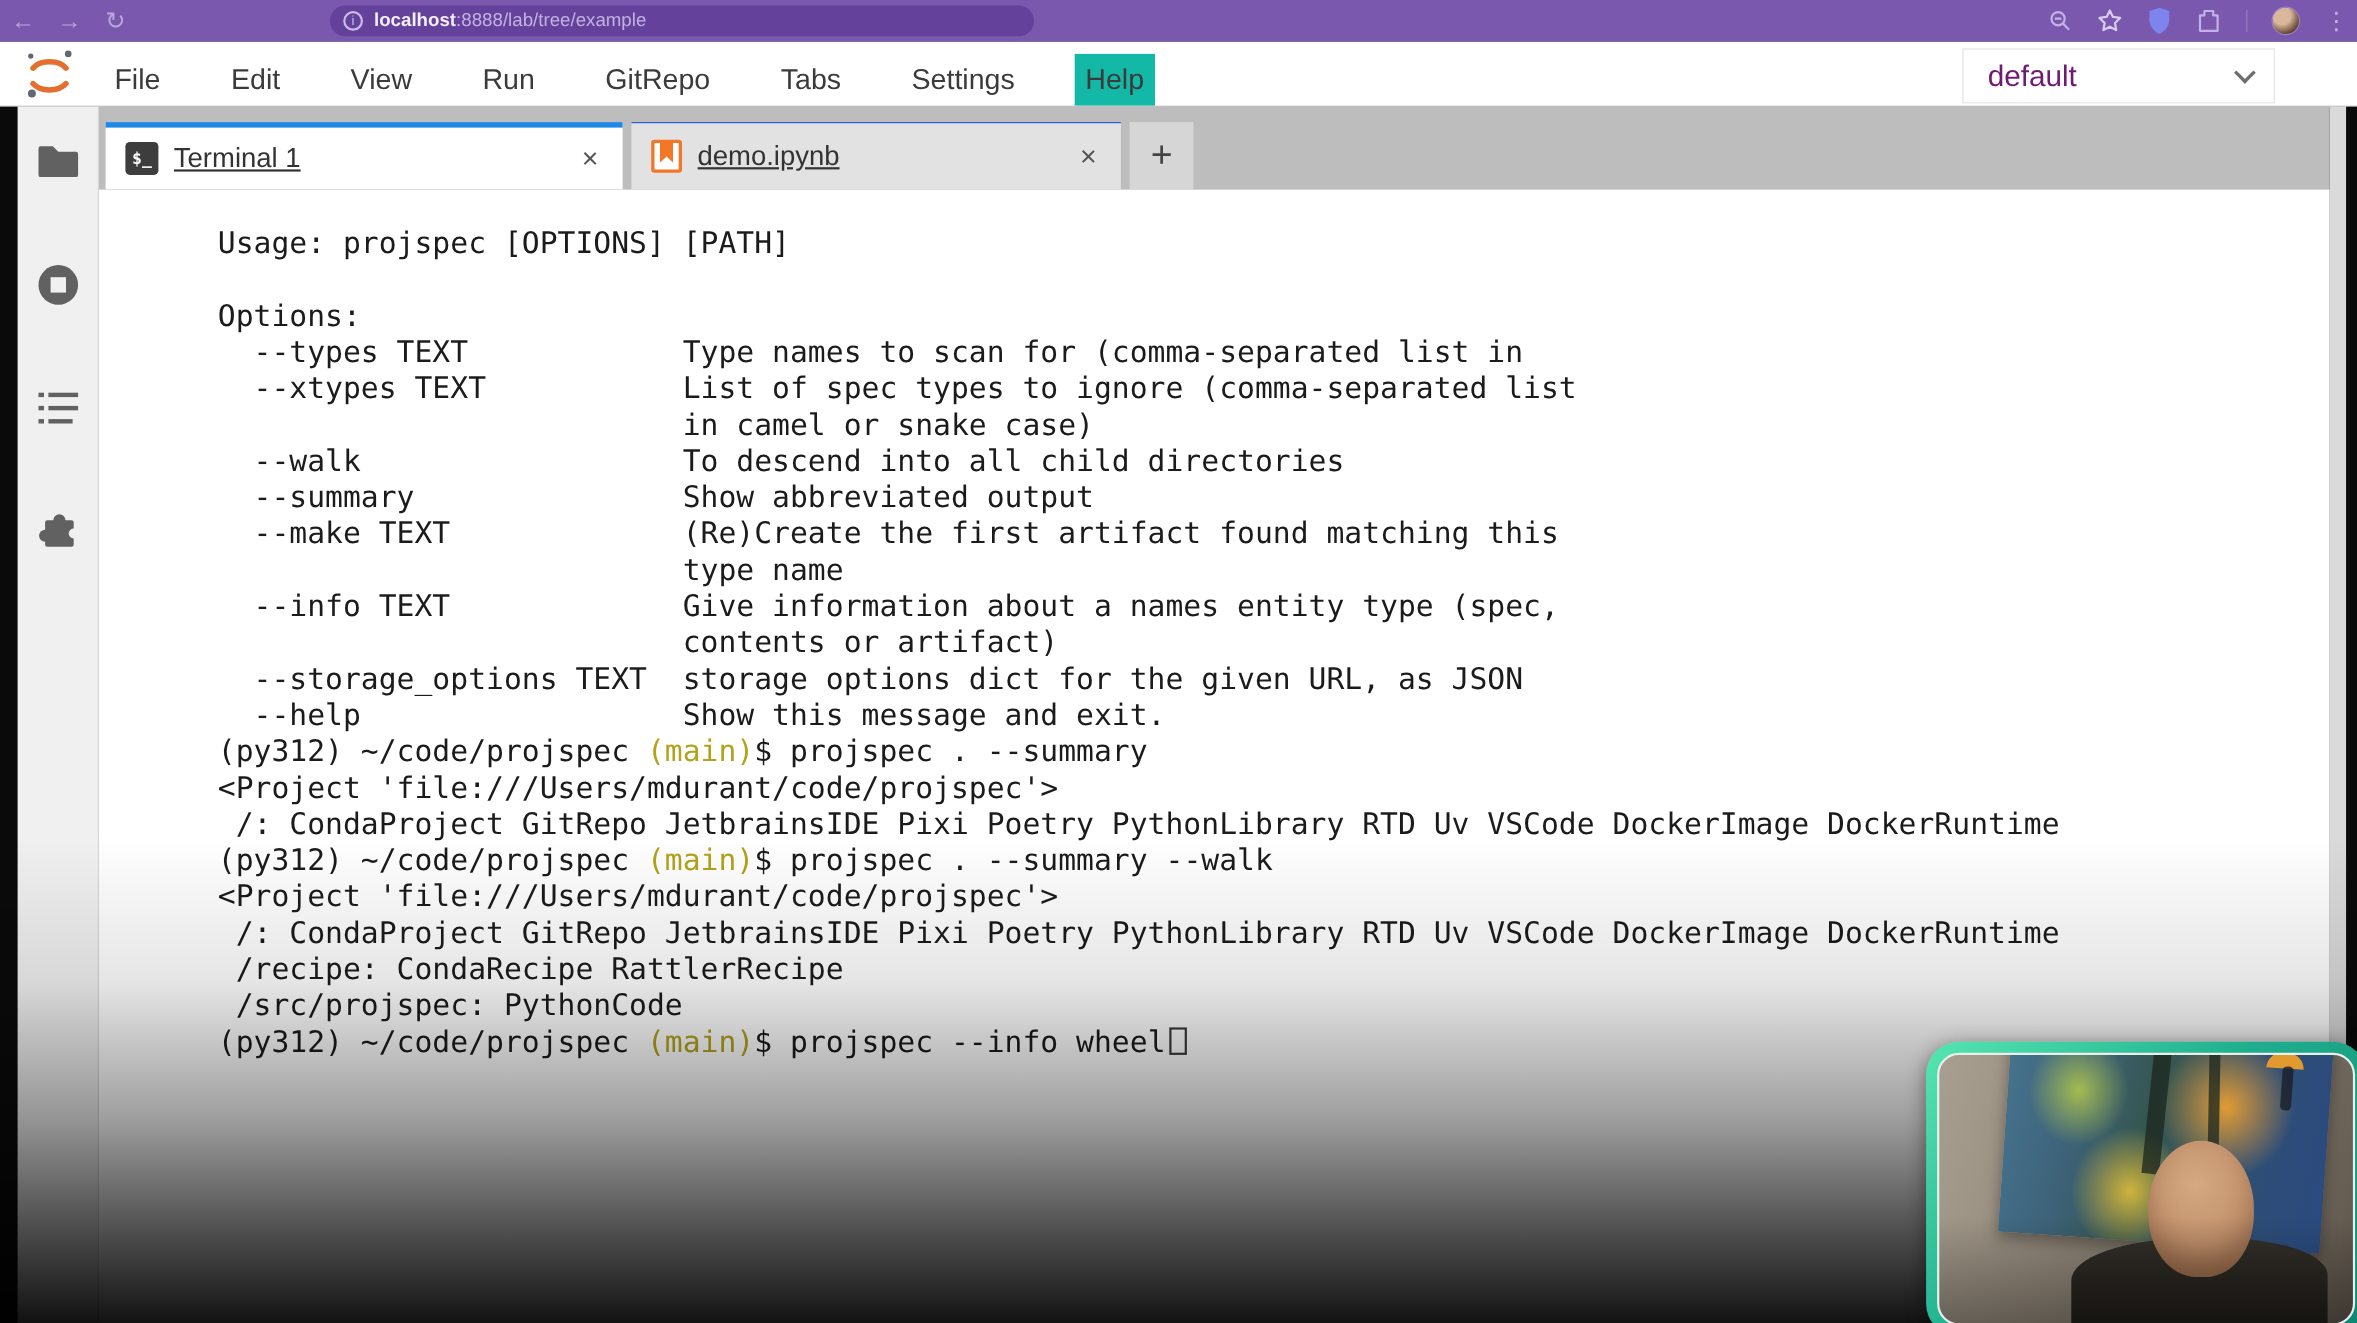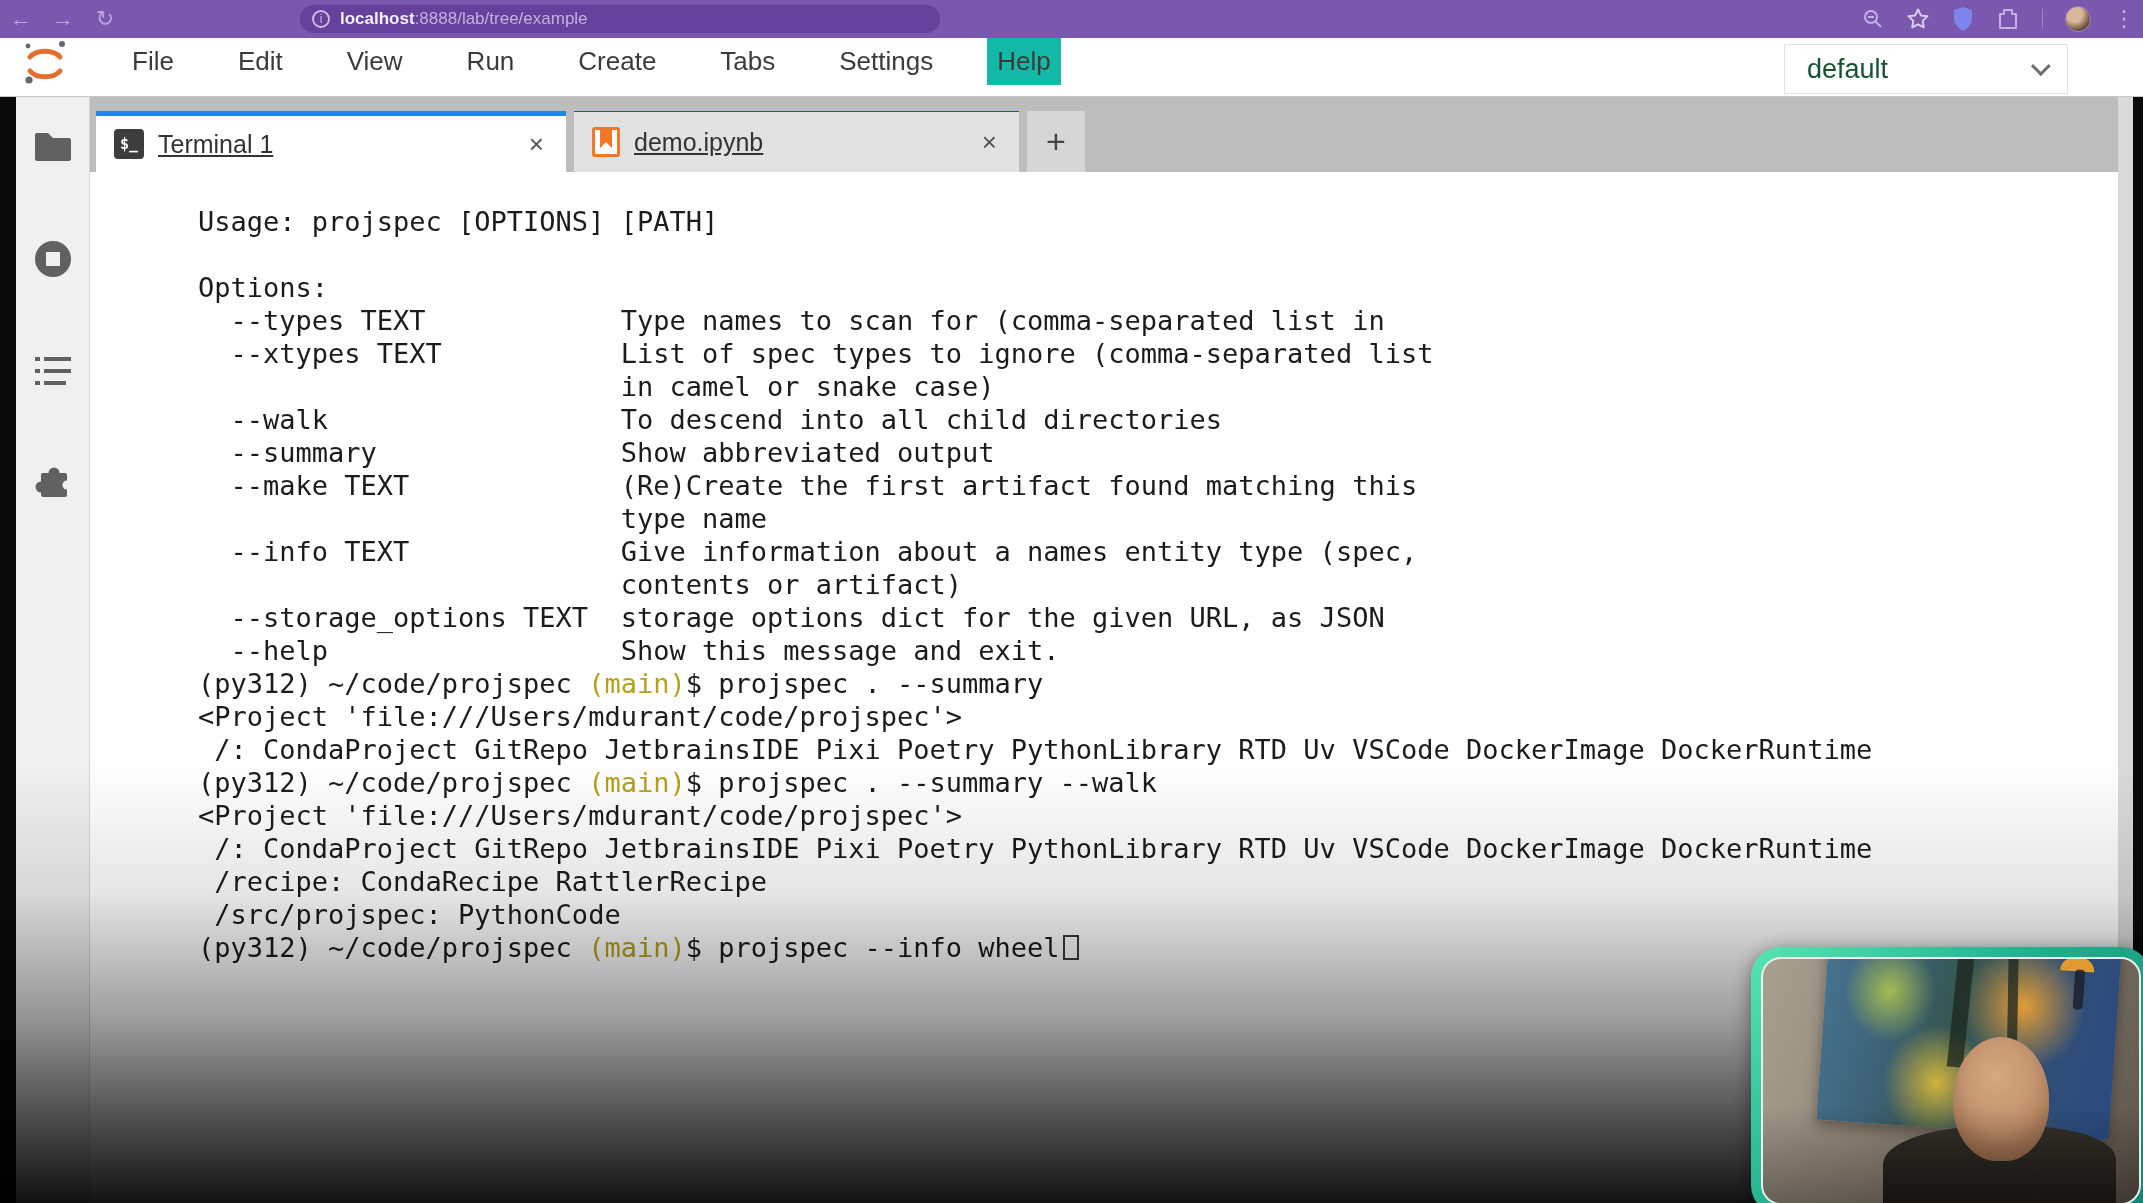--- a/index.html
+++ b/index.html
@@ -20,28 +20,28 @@
   .url-path{color:#c2b1e2;}
   .chrome-right{position:absolute;right:8px;top:0;height:38px;display:flex;align-items:center;gap:22px;}
   .chrome-right svg{display:block;}
   .avatar{width:26px;height:26px;border-radius:50%;
           background:radial-gradient(circle at 35% 30%,#d8b79a 0 35%,#6e503c 70%,#3c2b20 100%);
           border:1px solid #9a80c4;}
   .vdiv{width:1px;height:20px;background:#9a82c6;}
 
   
   .menu-bar{position:absolute;left:0;top:38px;width:2143px;height:59px;background:#ffffff;
-            border-bottom:1px solid #c9c9c9;display:flex;align-items:flex-start;gap:28px;}
+            border-bottom:1px solid #c9c9c9;display:flex;align-items:flex-end;}
   .jlogo{margin:0 26px 0 22px;}
   .menu-items{display:flex;align-items:center;gap:44px;font-size:26px;color:#3b3b3b;}
   .menu-item{padding:8px 10px;cursor:default;}
   .menu-item.hl{background:#14b8a6;}
   .kernel-select{position:absolute;left:1784px;top:6px;width:284px;height:50px;background:#fff;
                  border:1px solid #e2e2e2;display:flex;align-items:center;justify-content:space-between;
-                 padding:0 22px;font-size:27px;color:#14532d;}
+                 padding:0 22px;font-size:27px;color:#701a75;}
   .chev{width:14px;height:14px;border-right:3px solid #6e6e6e;border-bottom:3px solid #6e6e6e;
         transform:rotate(45deg) translateY(-4px);}
 
   
   .workspace{position:absolute;left:0;top:97px;width:2143px;height:1106px;display:flex;}
   .edge-left{width:16px;background:#0a0a0a;}
   .sidebar{width:74px;background:#f0f0f0;border-right:1px solid #d6d6d6;
            display:flex;flex-direction:column;align-items:center;padding-top:28px;gap:68px;}
   .side-icon{width:44px;height:44px;display:flex;align-items:center;justify-content:center;}
   .main{flex:1;display:flex;flex-direction:column;min-width:0;}
@@ -159,21 +159,21 @@
         <circle cx="6" cy="8" r="2.4" fill="#61686f"></circle>
         <circle cx="40" cy="6" r="3" fill="#61686f"></circle>
         <circle cx="7" cy="42" r="3.6" fill="#61686f"></circle>
       </svg>
     </span>
     <div class="menu-items">
       <span class="menu-item">File</span>
       <span class="menu-item">Edit</span>
       <span class="menu-item">View</span>
       <span class="menu-item">Run</span>
-      <span class="menu-item">Create</span>
+      <span class="menu-item">GitRepo</span>
       <span class="menu-item">Tabs</span>
       <span class="menu-item">Settings</span>
       <span class="menu-item hl">Help</span>
     </div>
     <div class="kernel-select">
       <span>default</span>
       <span class="chev"></span>
     </div>
   </div>
 

